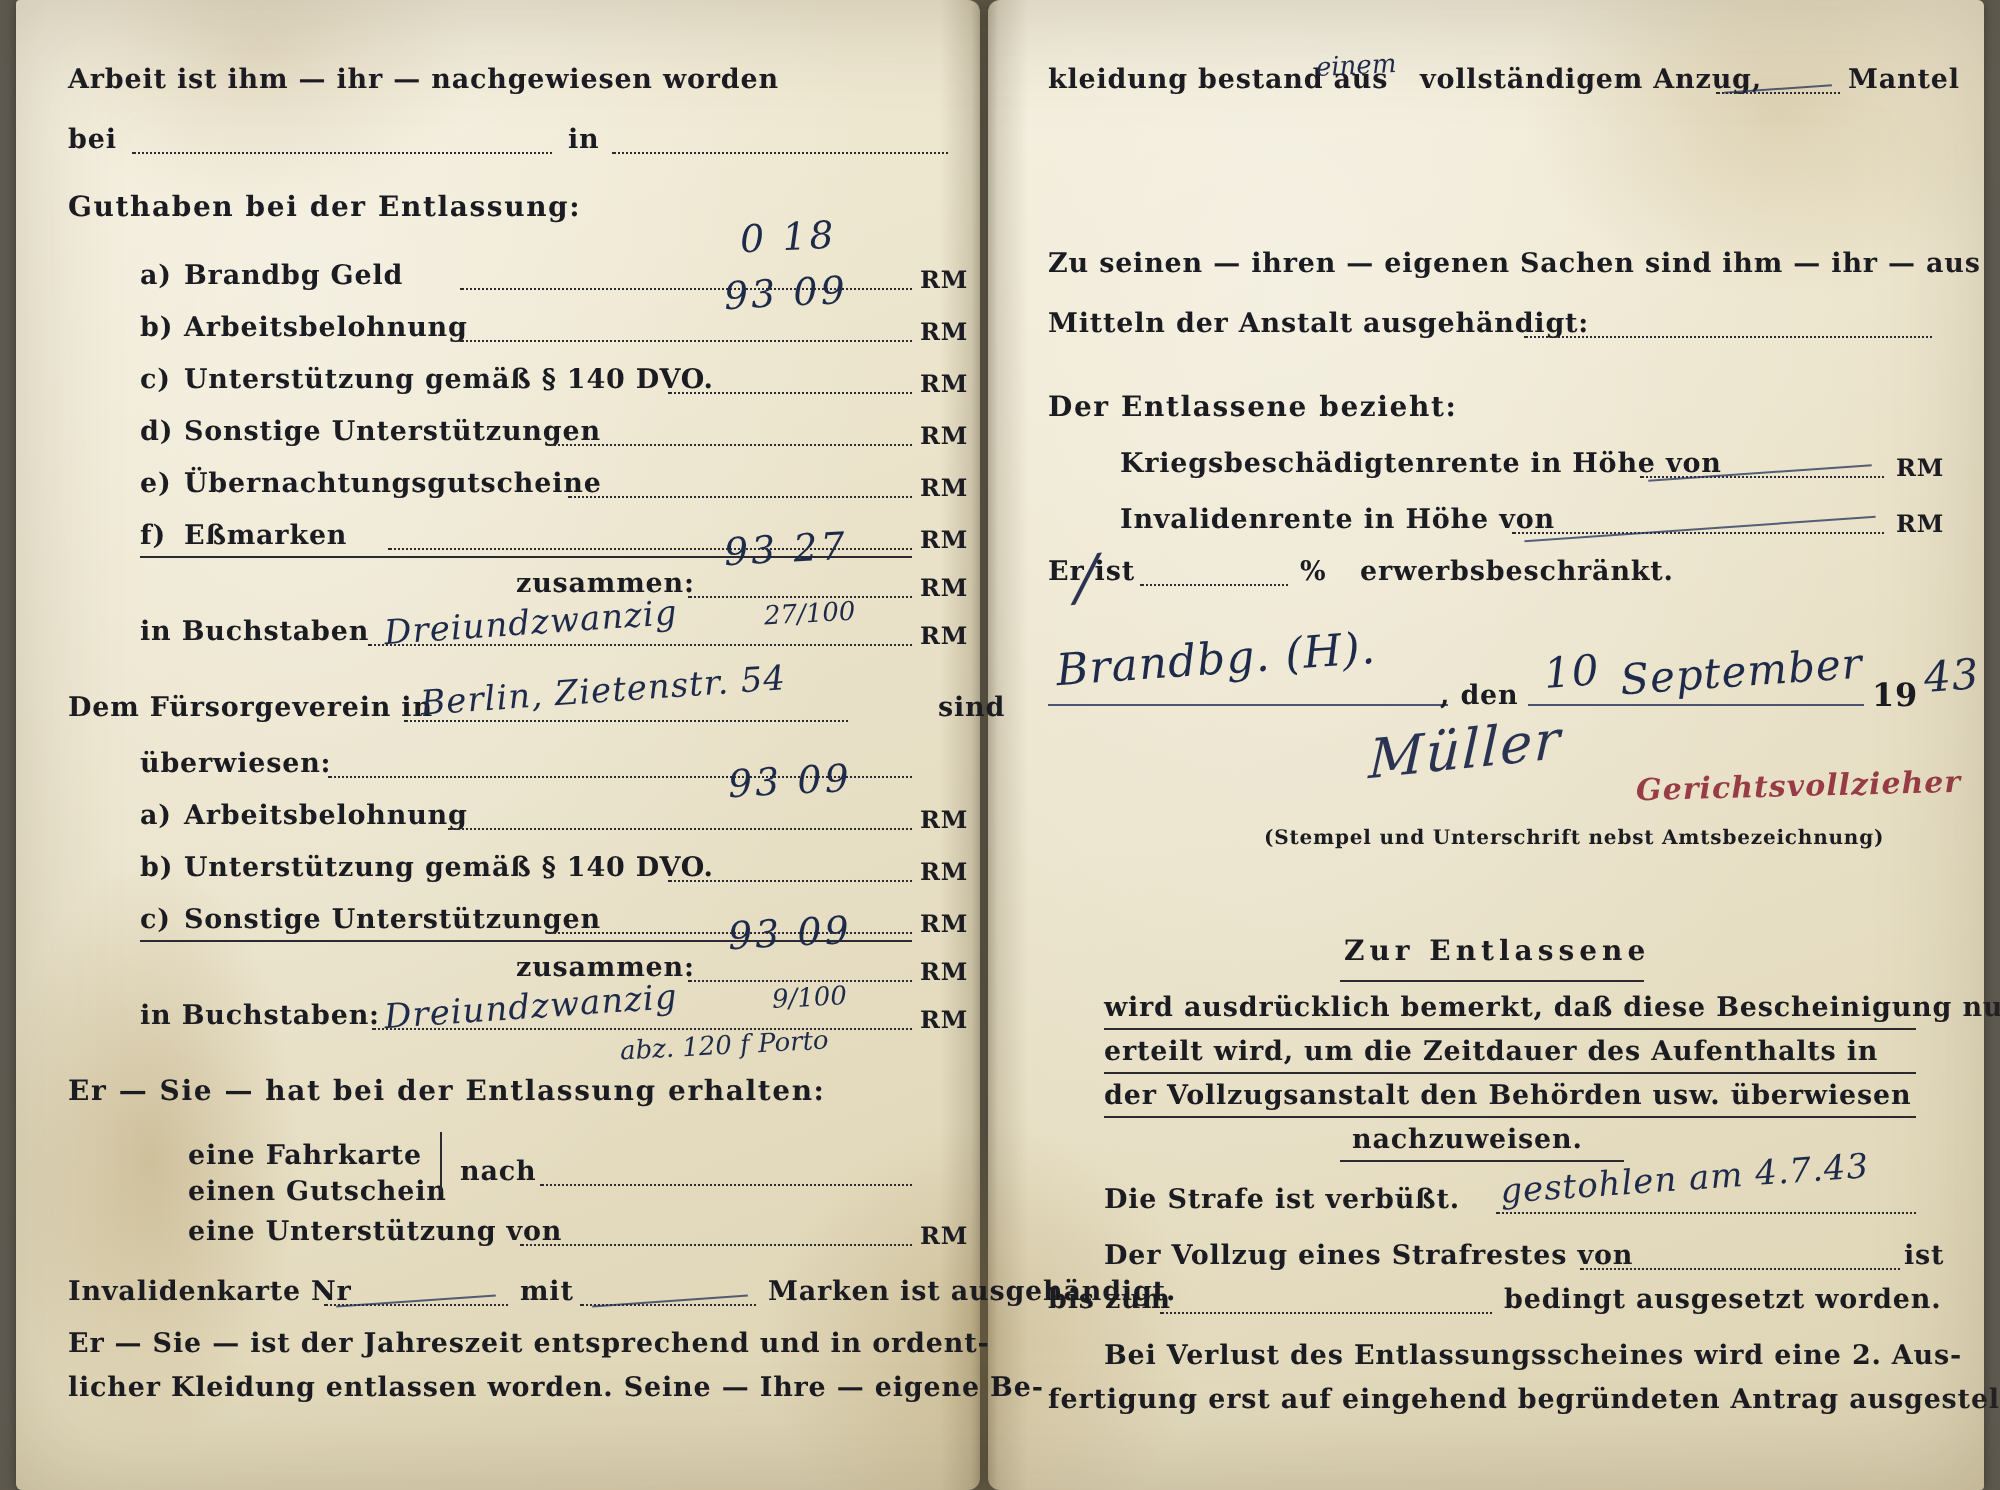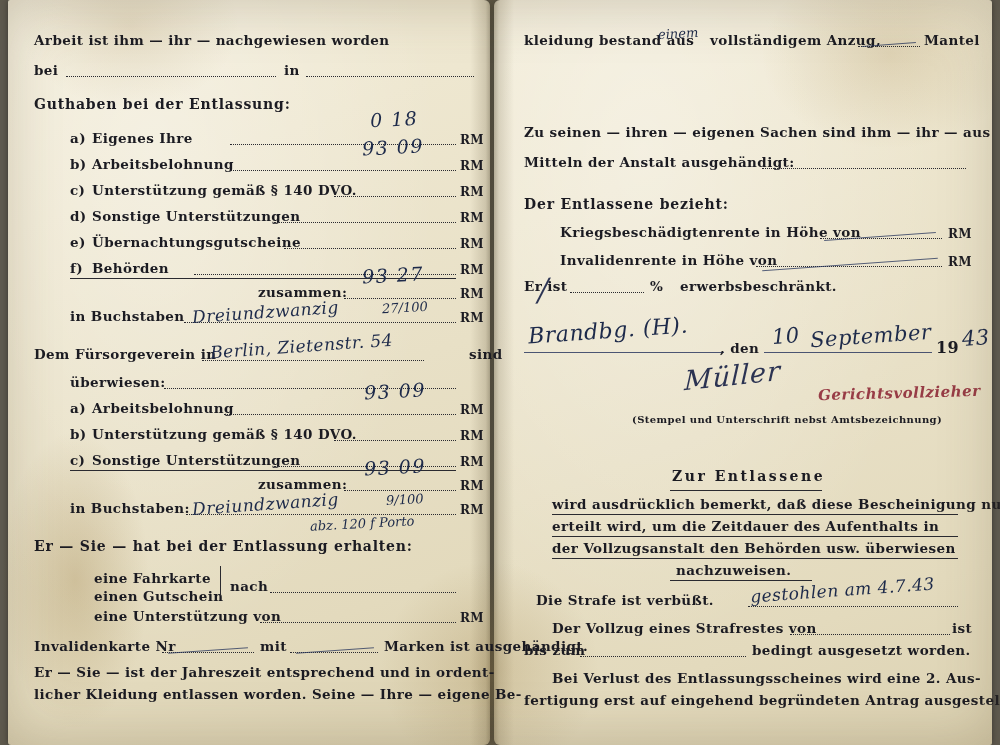--- a/index.html
+++ b/index.html
@@ -190,21 +190,21 @@
     <div class="line frak" style="left:0px; top:32px;">Arbeit ist ihm — ihr — nachgewiesen worden</div>
 
     <div class="line frak" style="left:0px; top:62px;">bei</div>
     <div class="dots" style="left:32px; top:76px; width:210px;"></div>
     <div class="line frak" style="left:250px; top:62px;">in</div>
     <div class="dots" style="left:272px; top:76px; width:168px;"></div>
 
     <div class="line frak hdr" style="left:0px; top:96px;">Guthaben bei der Entlassung:</div>
 
     <div class="line frak" style="left:36px; top:130px;">a)</div>
-    <div class="line frak" style="left:58px; top:130px;">Eigenes Ihre</div>
+    <div class="line frak" style="left:58px; top:130px;">Brandbg Geld</div>
     <div class="dots" style="left:196px; top:144px; width:226px;"></div>
     <div class="line frak rm" style="left:426px; top:133px;">RM</div>
     <div class="hand hand-num" style="left:336px; top:108px;">0 18</div>
 
     <div class="line frak" style="left:36px; top:156px;">b)</div>
     <div class="line frak" style="left:58px; top:156px;">Arbeitsbelohnung</div>
     <div class="dots" style="left:196px; top:170px; width:226px;"></div>
     <div class="line frak rm" style="left:426px; top:159px;">RM</div>
     <div class="hand hand-num" style="left:328px; top:136px;">93 09</div>
 
@@ -217,21 +217,21 @@
     <div class="line frak" style="left:58px; top:208px;">Sonstige Unterstützungen</div>
     <div class="dots" style="left:240px; top:222px; width:182px;"></div>
     <div class="line frak rm" style="left:426px; top:211px;">RM</div>
 
     <div class="line frak" style="left:36px; top:234px;">e)</div>
     <div class="line frak" style="left:58px; top:234px;">Übernachtungsgutscheine</div>
     <div class="dots" style="left:250px; top:248px; width:172px;"></div>
     <div class="line frak rm" style="left:426px; top:237px;">RM</div>
 
     <div class="line frak" style="left:36px; top:260px;">f)</div>
-    <div class="line frak" style="left:58px; top:260px;">Behörden</div>
+    <div class="line frak" style="left:58px; top:260px;">Eßmarken</div>
     <div class="dots" style="left:160px; top:274px; width:262px;"></div>
     <div class="line frak rm" style="left:426px; top:263px;">RM</div>
 
     <div class="rule" style="left:36px; top:278px; width:386px;"></div>
 
     <div class="line frak" style="left:224px; top:284px;">zusammen:</div>
     <div class="dots" style="left:310px; top:298px; width:112px;"></div>
     <div class="line frak rm" style="left:426px; top:287px;">RM</div>
     <div class="hand hand-num" style="left:328px; top:264px;">93 27</div>
 
@@ -352,21 +352,21 @@
 
     <div class="line frak" style="left:28px; top:496px;">wird ausdrücklich bemerkt, daß diese Bescheinigung nur</div>
     <div class="rule" style="left:28px; top:514px; width:406px;"></div>
     <div class="line frak" style="left:28px; top:518px;">erteilt wird, um die Zeitdauer des Aufenthalts in</div>
     <div class="rule" style="left:28px; top:536px; width:406px;"></div>
     <div class="line frak" style="left:28px; top:540px;">der Vollzugsanstalt den Behörden usw. überwiesen</div>
     <div class="rule" style="left:28px; top:558px; width:406px;"></div>
     <div class="line frak" style="left:152px; top:562px;">nachzuweisen.</div>
     <div class="rule" style="left:146px; top:580px; width:142px;"></div>
 
-    <div class="line frak" style="left:12px; top:592px;text-align:center;">Die Strafe ist verbüßt.</div>
+    <div class="line frak" style="left:28px; top:592px;text-align:center;">Die Strafe ist verbüßt.</div>
     <div class="hand hand-script" style="left:226px; top:580px;">gestohlen am 4.7.43</div>
     <div class="dots" style="left:224px; top:606px; width:210px;"></div>
 
     <div class="line frak" style="left:28px; top:620px;">Der Vollzug eines Strafrestes von</div>
     <div class="dots" style="left:266px; top:634px; width:160px;"></div>
     <div class="line frak" style="left:428px; top:620px;text-align:right;">ist</div>
 
     <div class="line frak" style="left:0px; top:642px;">bis zum</div>
     <div class="dots" style="left:56px; top:656px; width:166px;"></div>
     <div class="line frak" style="left:228px; top:642px;">bedingt ausgesetzt worden.</div>

